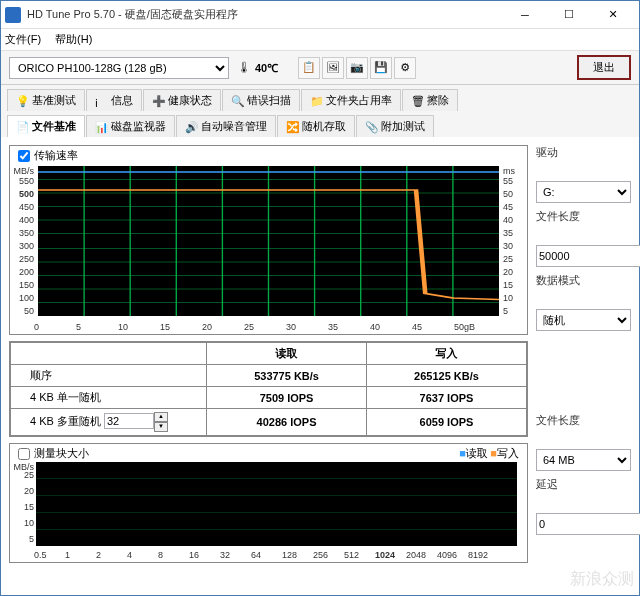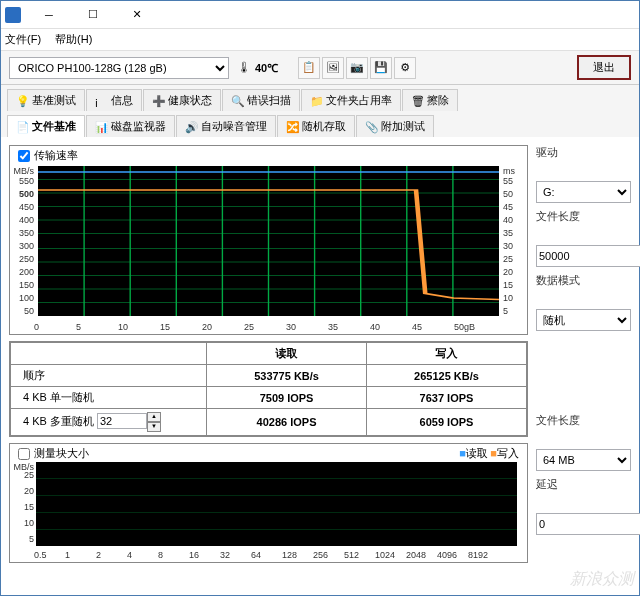--- a/index.html
+++ b/index.html
@@ -26,44 +26,45 @@
 .chart-box{border:1px solid #888;background:#fff;position:relative}
 .chart1{height:190px}
 .chart-top{position:absolute;top:2px;left:8px;display:flex;align-items:center;gap:4px}
 .chart-canvas{position:absolute;top:20px;left:28px;right:28px;bottom:18px;background:#000}
 .ylabel{position:absolute;left:2px;font-size:9px;color:#333;text-align:right;width:22px}
 .ylabel-r{position:absolute;right:2px;font-size:9px;color:#333;width:22px}
 .xlabel{position:absolute;bottom:2px;font-size:9px;color:#333}
 .results-table{border:1px solid #888}
 .results-table table{width:100%;border-collapse:collapse}
 .results-table th,.results-table td{border:1px solid #888;padding:3px 8px;text-align:center}
-.results-table td:first-child{text-align:left;padding-left:12px}
+.results-table td:first-child{text-align:left;padding-left:19px}
 .spin-input{width:50px;border:1px solid #abadb3;padding:1px 2px}
 .chart2{height:120px}
 .chart2-top{position:absolute;top:2px;left:8px;display:flex;align-items:center;gap:4px}
 .chart2-legend{position:absolute;top:2px;right:8px;font-size:9px}
 .right-pane{width:95px;display:flex;flex-direction:column;gap:6px}
 .btn-start{padding:5px 0;border:1px solid #3a6db4;background:linear-gradient(#eaf1fb,#d4e3f7);cursor:pointer;color:#1a4d8f;text-align:center}
 .field-group{display:flex;flex-direction:column;gap:21px}
 .field-label{color:#333}
 .field-select,.field-input{width:100%;border:1px solid #abadb3;padding:2px;background:#fff;height:22px}
 .spin-wrap{display:flex;align-items:center;gap:2px}
 .spin-wrap input{flex:1;border:1px solid #abadb3;padding:2px;height:22px}
 .spin-btns{display:flex;flex-direction:column}
 .spin-btns div{width:14px;height:10px;border:1px solid #888;background:#f0f0f0;font-size:6px;text-align:center;line-height:7px;cursor:pointer}
-.watermark{position:absolute;bottom:6px;right:6px;color:#ccc;font-size:16px;opacity:.6;font-style:italic}
+.watermark{position:absolute;bottom:6px;right:6px;color:#ccc;font-size:16px;opacity:.6;}
 svg.line-chart{width:100%;height:100%}
 .chk{width:12px;height:12px}
 </style>
 </head>
 <body>
 
 <div class="window">
   <div class="titlebar">
     <div class="titlebar-icon"></div>
+    <div class="titlebar-text">HD Tune Pro 5.70 - 硬盘/固态硬盘实用程序</div>
     <div class="winbtn">─</div>
     <div class="winbtn">☐</div>
     <div class="winbtn close">✕</div>
   </div>
 
   <div class="menubar">
     <span>文件(F)</span>
     <span>帮助(H)</span>
   </div>
 
@@ -273,21 +274,21 @@
             <span class="xlabel" style="left: 55px;">1</span>
             <span class="xlabel" style="left: 86px;">2</span>
             <span class="xlabel" style="left: 117px;">4</span>
             <span class="xlabel" style="left: 148px;">8</span>
             <span class="xlabel" style="left: 179px;">16</span>
             <span class="xlabel" style="left: 210px;">32</span>
             <span class="xlabel" style="left: 241px;">64</span>
             <span class="xlabel" style="left: 272px;">128</span>
             <span class="xlabel" style="left: 303px;">256</span>
             <span class="xlabel" style="left: 334px;">512</span>
-            <span class="xlabel" style="left: 365px;">1024</span>
+            <span class="xlabel" style="left: 365px; font-weight: bold;">1024</span>
             <span class="xlabel" style="left: 396px;">2048</span>
             <span class="xlabel" style="left: 427px;">4096</span>
             <span class="xlabel" style="left: 458px;">8192</span>
           </div>
       </div>
     </div>
 
     <div class="right-pane">
       <div class="field-group">
         <span class="field-label">驱动</span>

